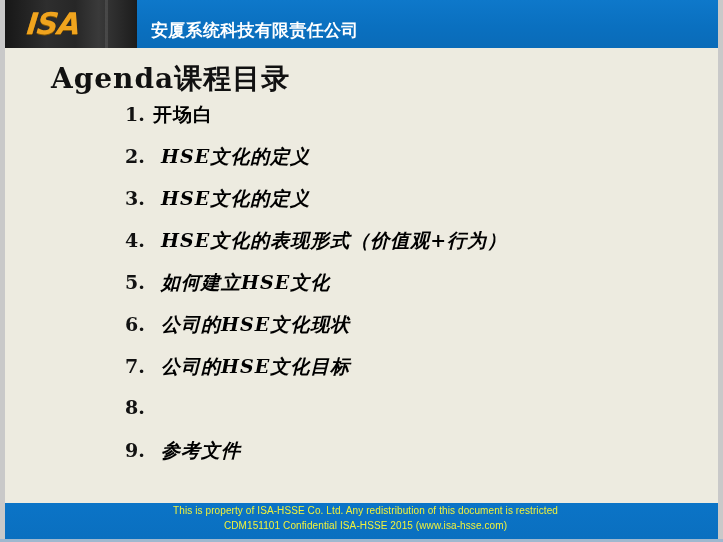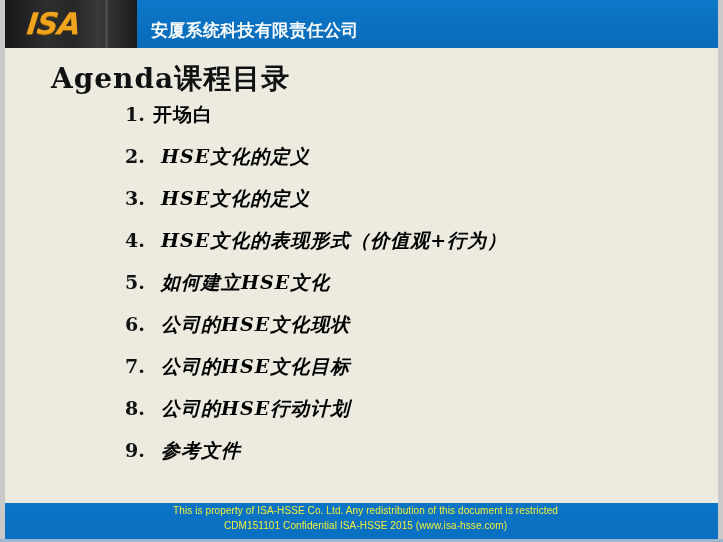--- a/index.html
+++ b/index.html
@@ -238,21 +238,20 @@
       <li class="agenda-item loose">
         <span class="item-num">6.</span>
         <span class="item-text">公司的HSE文化现状</span>
       </li>
       <li class="agenda-item loose">
         <span class="item-num">7.</span>
         <span class="item-text">公司的HSE文化目标</span>
       </li>
       <li class="agenda-item loose">
         <span class="item-num">8.</span>
-        <span class="item-text">公司的HSE行动计划</span>
       </li>
       <li class="agenda-item loose">
         <span class="item-num">9.</span>
         <span class="item-text">参考文件</span>
       </li>
     </ul>
   </div>
 
   <div class="footer">
     <div class="footer-line">This is property of ISA-HSSE Co. Ltd. Any redistribution of this document is restricted</div>

